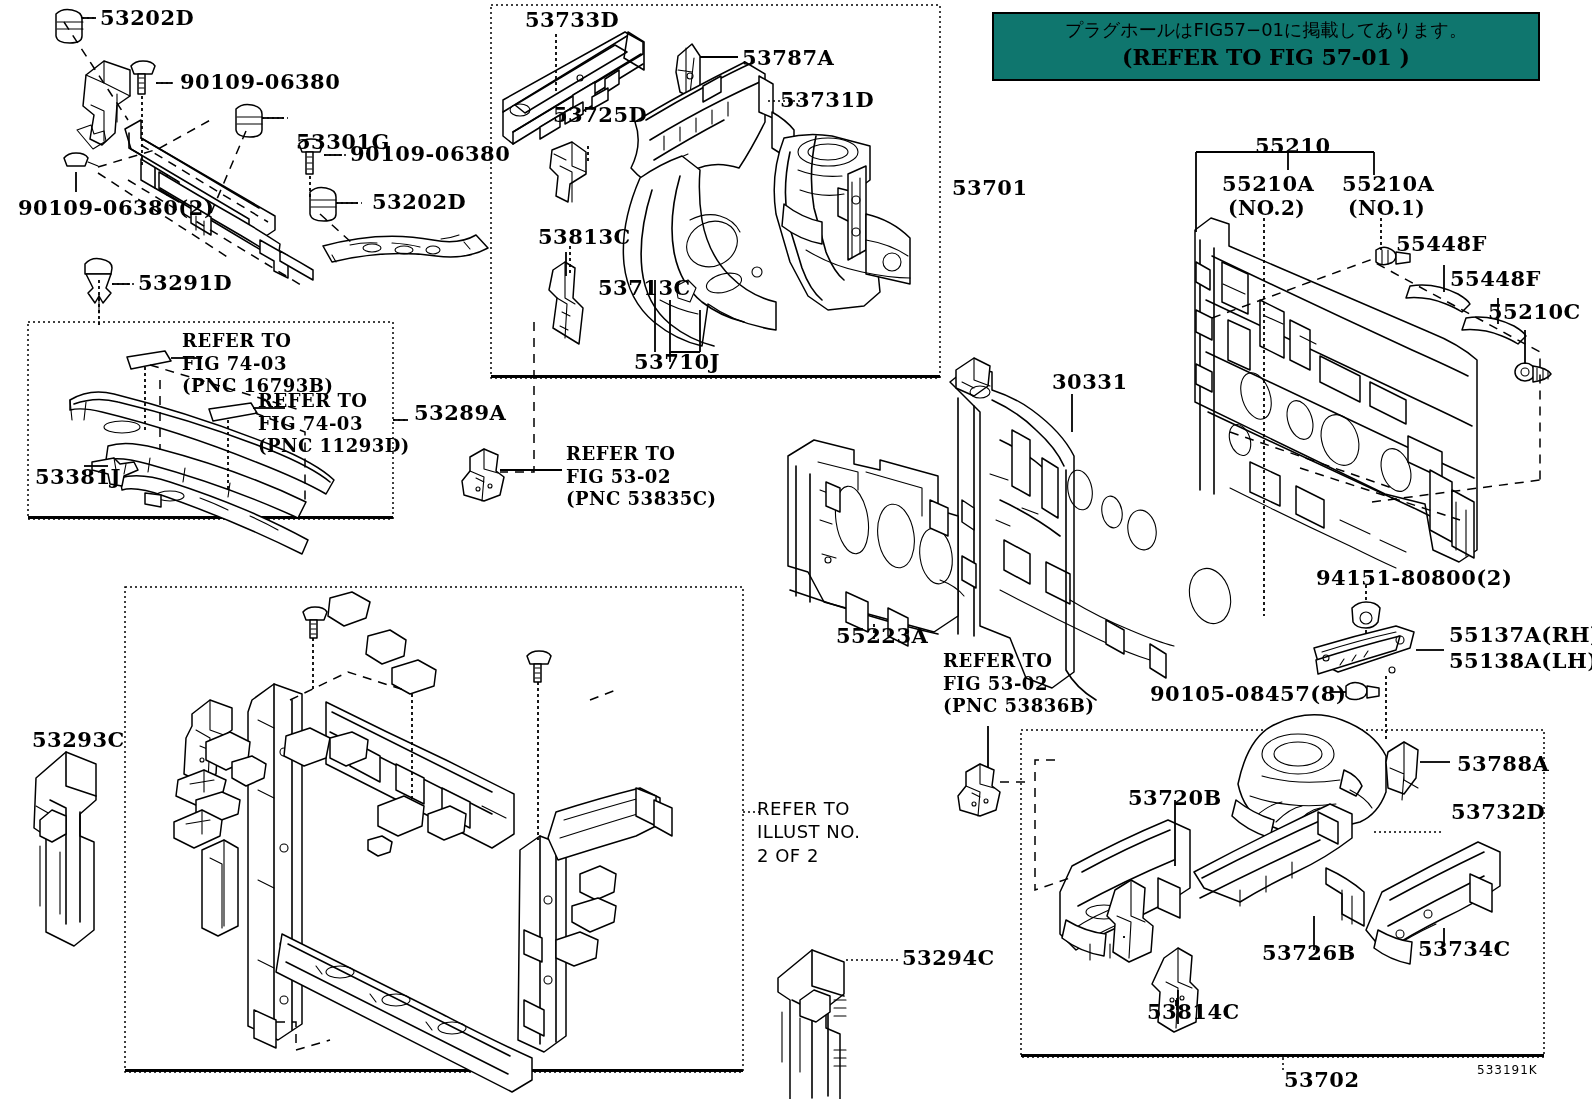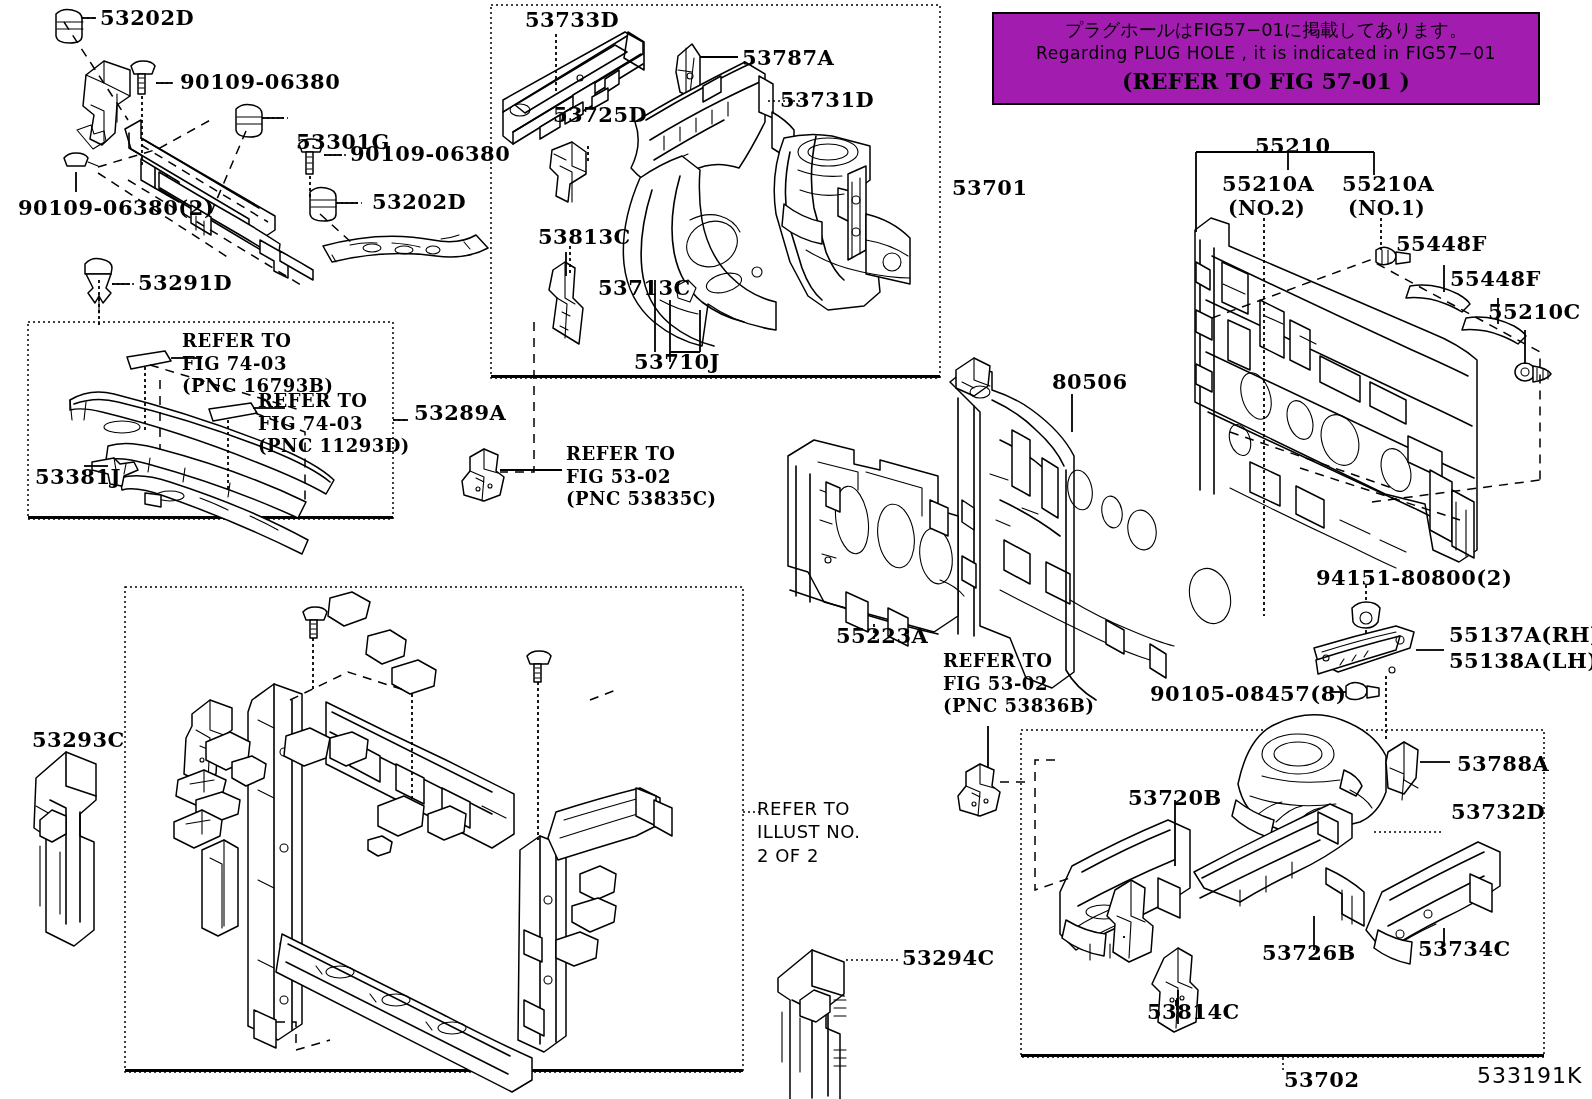--- a/index.html
+++ b/index.html
@@ -38,27 +38,27 @@
   .lbl.illust {
     font-family: "DejaVu Sans", sans-serif;
     font-weight: 400;
     font-size: 18px;
     line-height: 1.3;
     letter-spacing: 0.5px;
   }
   .lbl.figno {
     font-family: "DejaVu Sans", sans-serif;
     font-weight: 400;
-    font-size: 22px;
+    font-size: 12px;
     letter-spacing: 1px;
   }
   .notebox {
     position: absolute;
     border: 2px solid #000;
-    background: #a21caf;
+    background: #0f766e;
     text-align: center;
     padding: 4px 10px 6px 10px;
   }
   .notebox .jp {
     font-family: "DejaVu Sans", sans-serif;
     font-size: 18px;
     line-height: 1.35;
     white-space: nowrap;
   }
   .notebox .en {
@@ -668,33 +668,32 @@
 
 <div class="lbl refer" style="left:566px; top:443px;">REFER TO
 FIG 53-02
 (PNC 53835C)</div>
 <div class="lbl refer" style="left:943px; top:650px;">REFER TO
 FIG 53-02
 (PNC 53836B)</div>
 
 <div class="notebox" style="left:992px; top:12px; width:548px;">
   <div class="jp">プラグホールはFIG57−01に掲載してあります。</div>
-  <div class="en">Regarding PLUG HOLE , it is indicated in FIG57−01</div>
   <div class="ref">(REFER TO FIG 57-01  )</div>
 </div>
 
 <div class="lbl" style="left:1255px; top:134px;">55210</div>
 <div class="lbl" style="left:1222px; top:172px;">55210A</div>
 <div class="lbl small" style="left:1228px; top:197px;">(NO.2)</div>
 <div class="lbl" style="left:1342px; top:172px;">55210A</div>
 <div class="lbl small" style="left:1348px; top:197px;">(NO.1)</div>
 <div class="lbl" style="left:1396px; top:232px;">55448F</div>
 <div class="lbl" style="left:1450px; top:267px;">55448F</div>
 <div class="lbl" style="left:1488px; top:300px;">55210C</div>
-<div class="lbl" style="left:1052px; top:370px;">80506</div>
+<div class="lbl" style="left:1052px; top:370px;">30331</div>
 <div class="lbl" style="left:836px; top:624px;">55223A</div>
 <div class="lbl" style="left:1316px; top:566px;">94151-80800(2)</div>
 <div class="lbl" style="left:1449px; top:623px;">55137A(RH)</div>
 <div class="lbl" style="left:1449px; top:649px;">55138A(LH)</div>
 <div class="lbl" style="left:1150px; top:682px;">90105-08457(8)</div>
 
 <div class="lbl" style="left:32px; top:728px;">53293C</div>
 <div class="lbl" style="left:902px; top:946px;">53294C</div>
 <div class="lbl illust" style="left:757px; top:797px;">REFER TO
 ILLUST NO.

